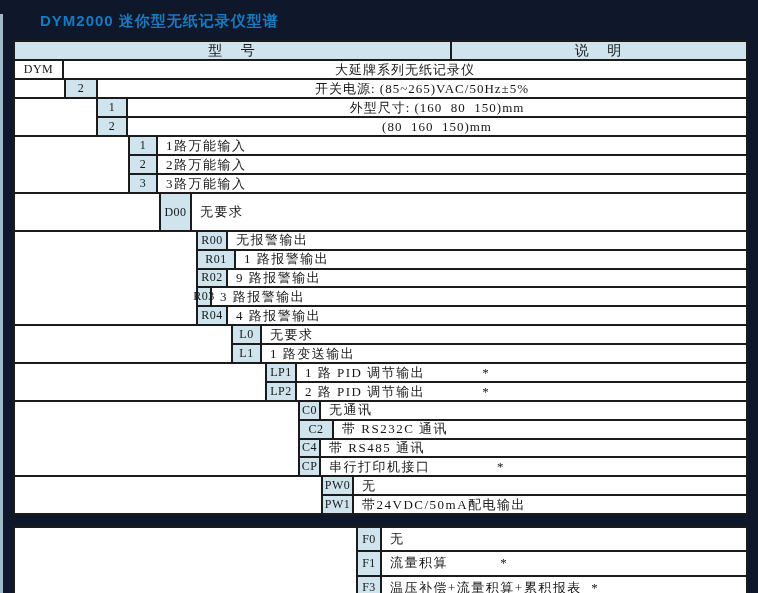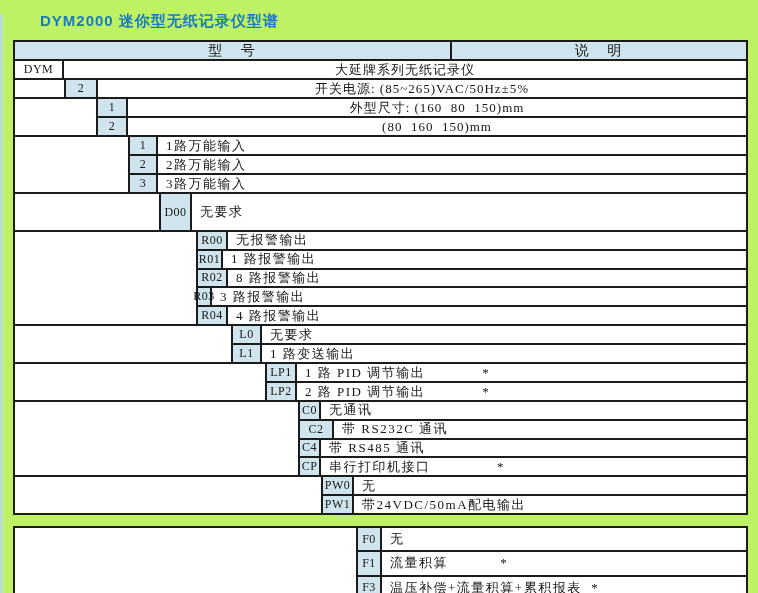--- a/index.html
+++ b/index.html
@@ -1,17 +1,17 @@
 <!DOCTYPE html>
 <html><head>
 <meta charset="utf-8">
 <style>
   html,body{margin:0;padding:0;background:#f4f4f4;}
   .page{
-    position:relative;width:758px;height:593px;background:#bef264;
+    position:relative;width:758px;height:593px;background:#0f172a;
     overflow:hidden;font-family:"Liberation Serif","DejaVu Serif",serif;color:#161616;
   }
   .edge-strip{
     position:absolute;left:0;top:14px;width:3px;height:579px;
     background:#b9d8e4;opacity:.85;
   }
   .title{
     position:absolute;left:40px;top:12px;margin:0;
     font-family:"Liberation Sans","DejaVu Sans",sans-serif;
     font-size:15px;font-weight:bold;letter-spacing:1px;color:#1a7abf;
@@ -112,26 +112,26 @@
         </div>
       </div>
       <div class="group" style="top: 230px; height: 96px;">
         <div class="lead-cell" style="width: 181px;"></div>
         <div class="rows-col">
           <div class="trow">
             <div class="code-cell" style="width: 30px;">R00</div>
             <div class="desc-cell">无报警输出</div>
           </div>
           <div class="trow">
-            <div class="code-cell" style="width: 25px;">R01</div>
+            <div class="code-cell" style="width: 38px;">R01</div>
             <div class="desc-cell">1 路报警输出</div>
           </div>
           <div class="trow">
             <div class="code-cell" style="width: 30px;">R02</div>
-            <div class="desc-cell">8 路报警输出</div>
+            <div class="desc-cell">9 路报警输出</div>
           </div>
           <div class="trow">
             <div class="code-cell" style="width: 14px;">R03</div>
             <div class="desc-cell">3 路报警输出</div>
           </div>
           <div class="trow">
             <div class="code-cell" style="width: 30px;">R04</div>
             <div class="desc-cell">4 路报警输出</div>
           </div>
         </div>

